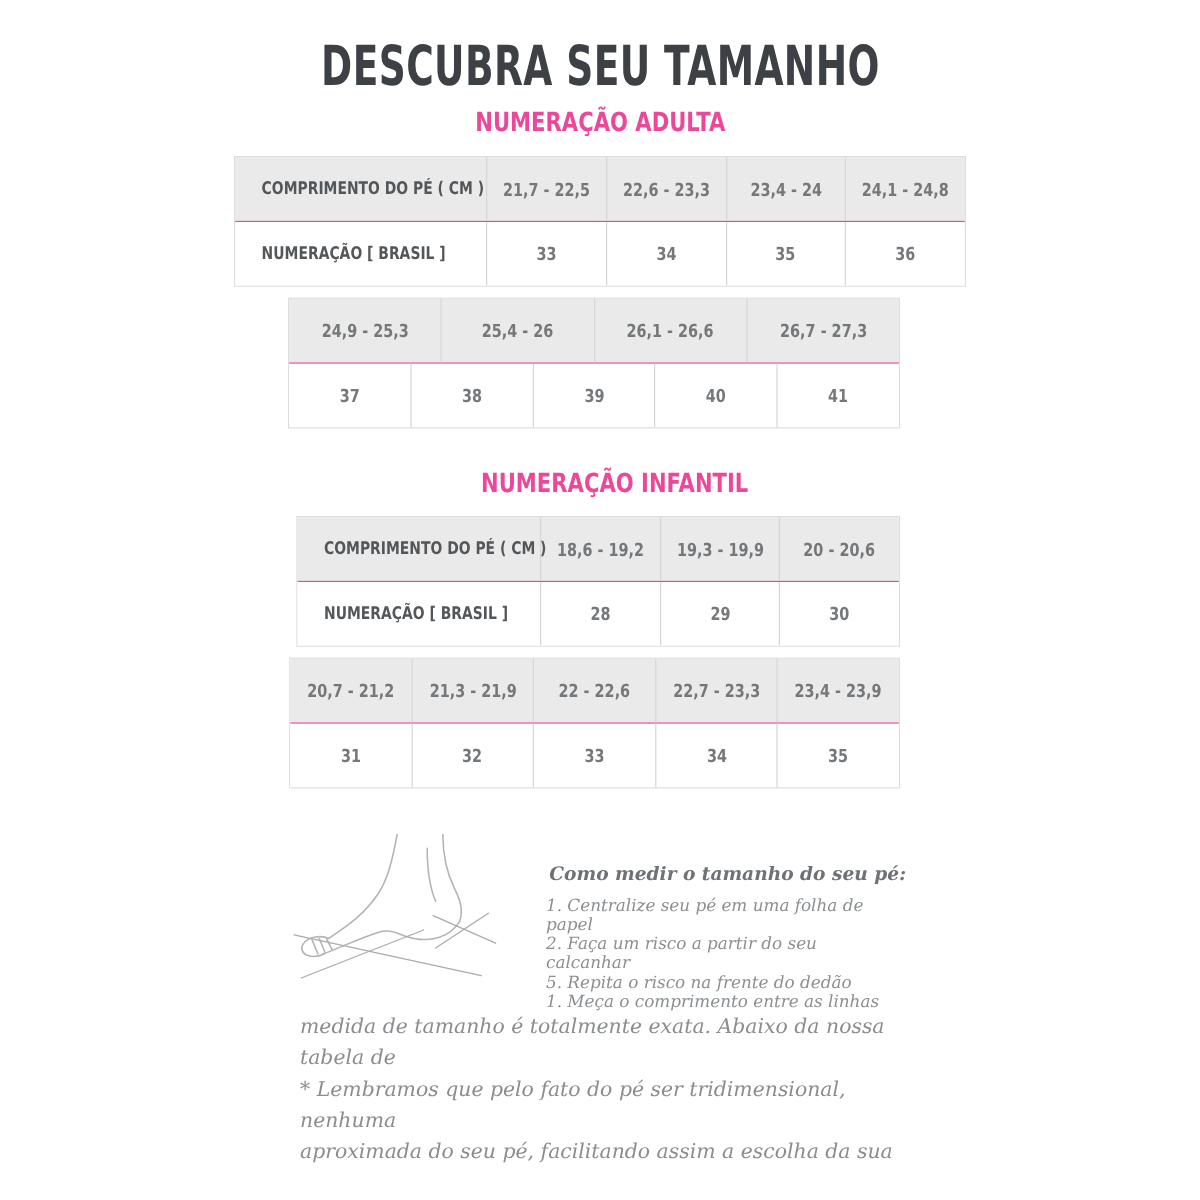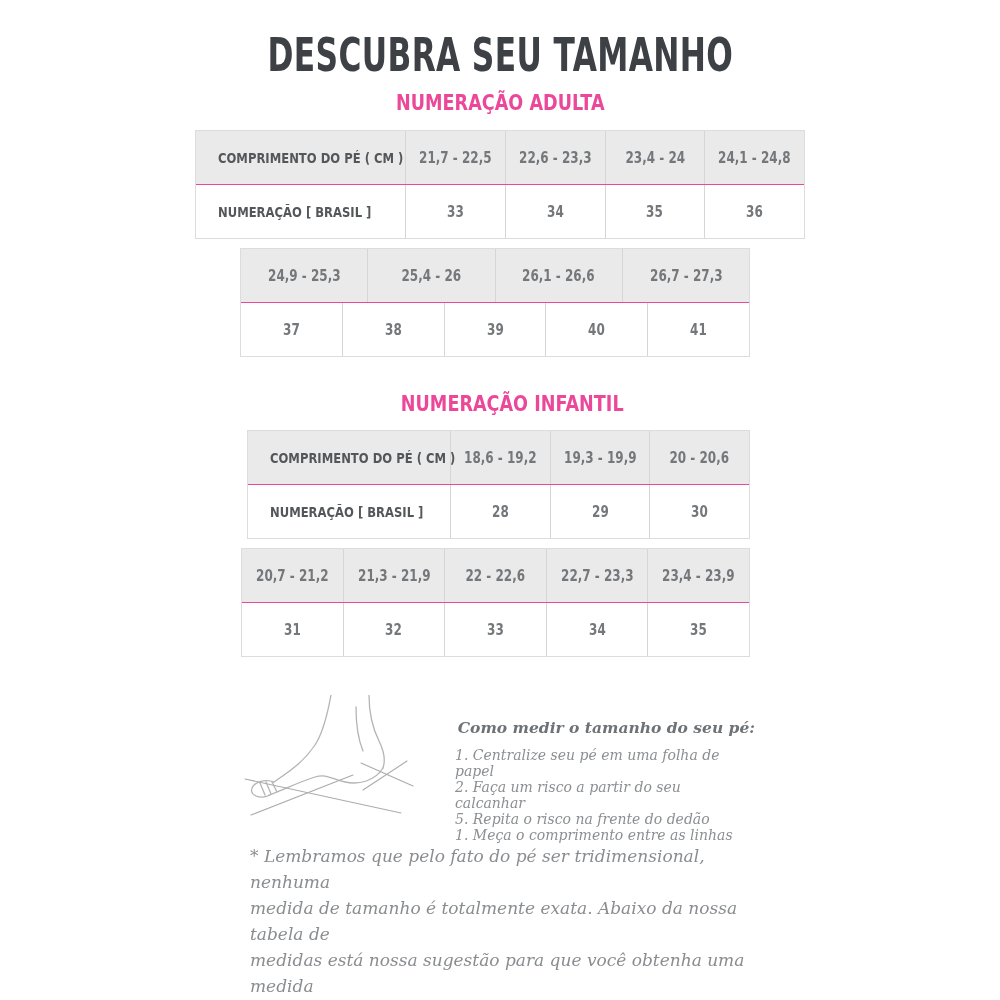--- a/index.html
+++ b/index.html
@@ -242,20 +242,19 @@
 
   <div class="howto">
     <div class="howto-heading">Como medir o tamanho do seu pé:</div>
     <div class="howto-step">1. Centralize seu pé em uma folha de papel</div>
     <div class="howto-step">2. Faça um risco a partir do seu calcanhar</div>
     <div class="howto-step">5. Repita o risco na frente do dedão</div>
     <div class="howto-step">1. Meça o comprimento entre as linhas</div>
   </div>
 
   <div class="footnote">
+    <div>medida de tamanho é totalmente exata. Abaixo da nossa tabela de</div>
     <div>* Lembramos que pelo fato do pé ser tridimensional, nenhuma</div>
-    <div>medida de tamanho é totalmente exata. Abaixo da nossa tabela de</div>
-    <div>medidas está nossa sugestão para que você obtenha uma medida</div>
     <div>aproximada do seu pé, facilitando assim a escolha da sua</div>
 
   </div>
 
 </div>
 
 </body></html>

